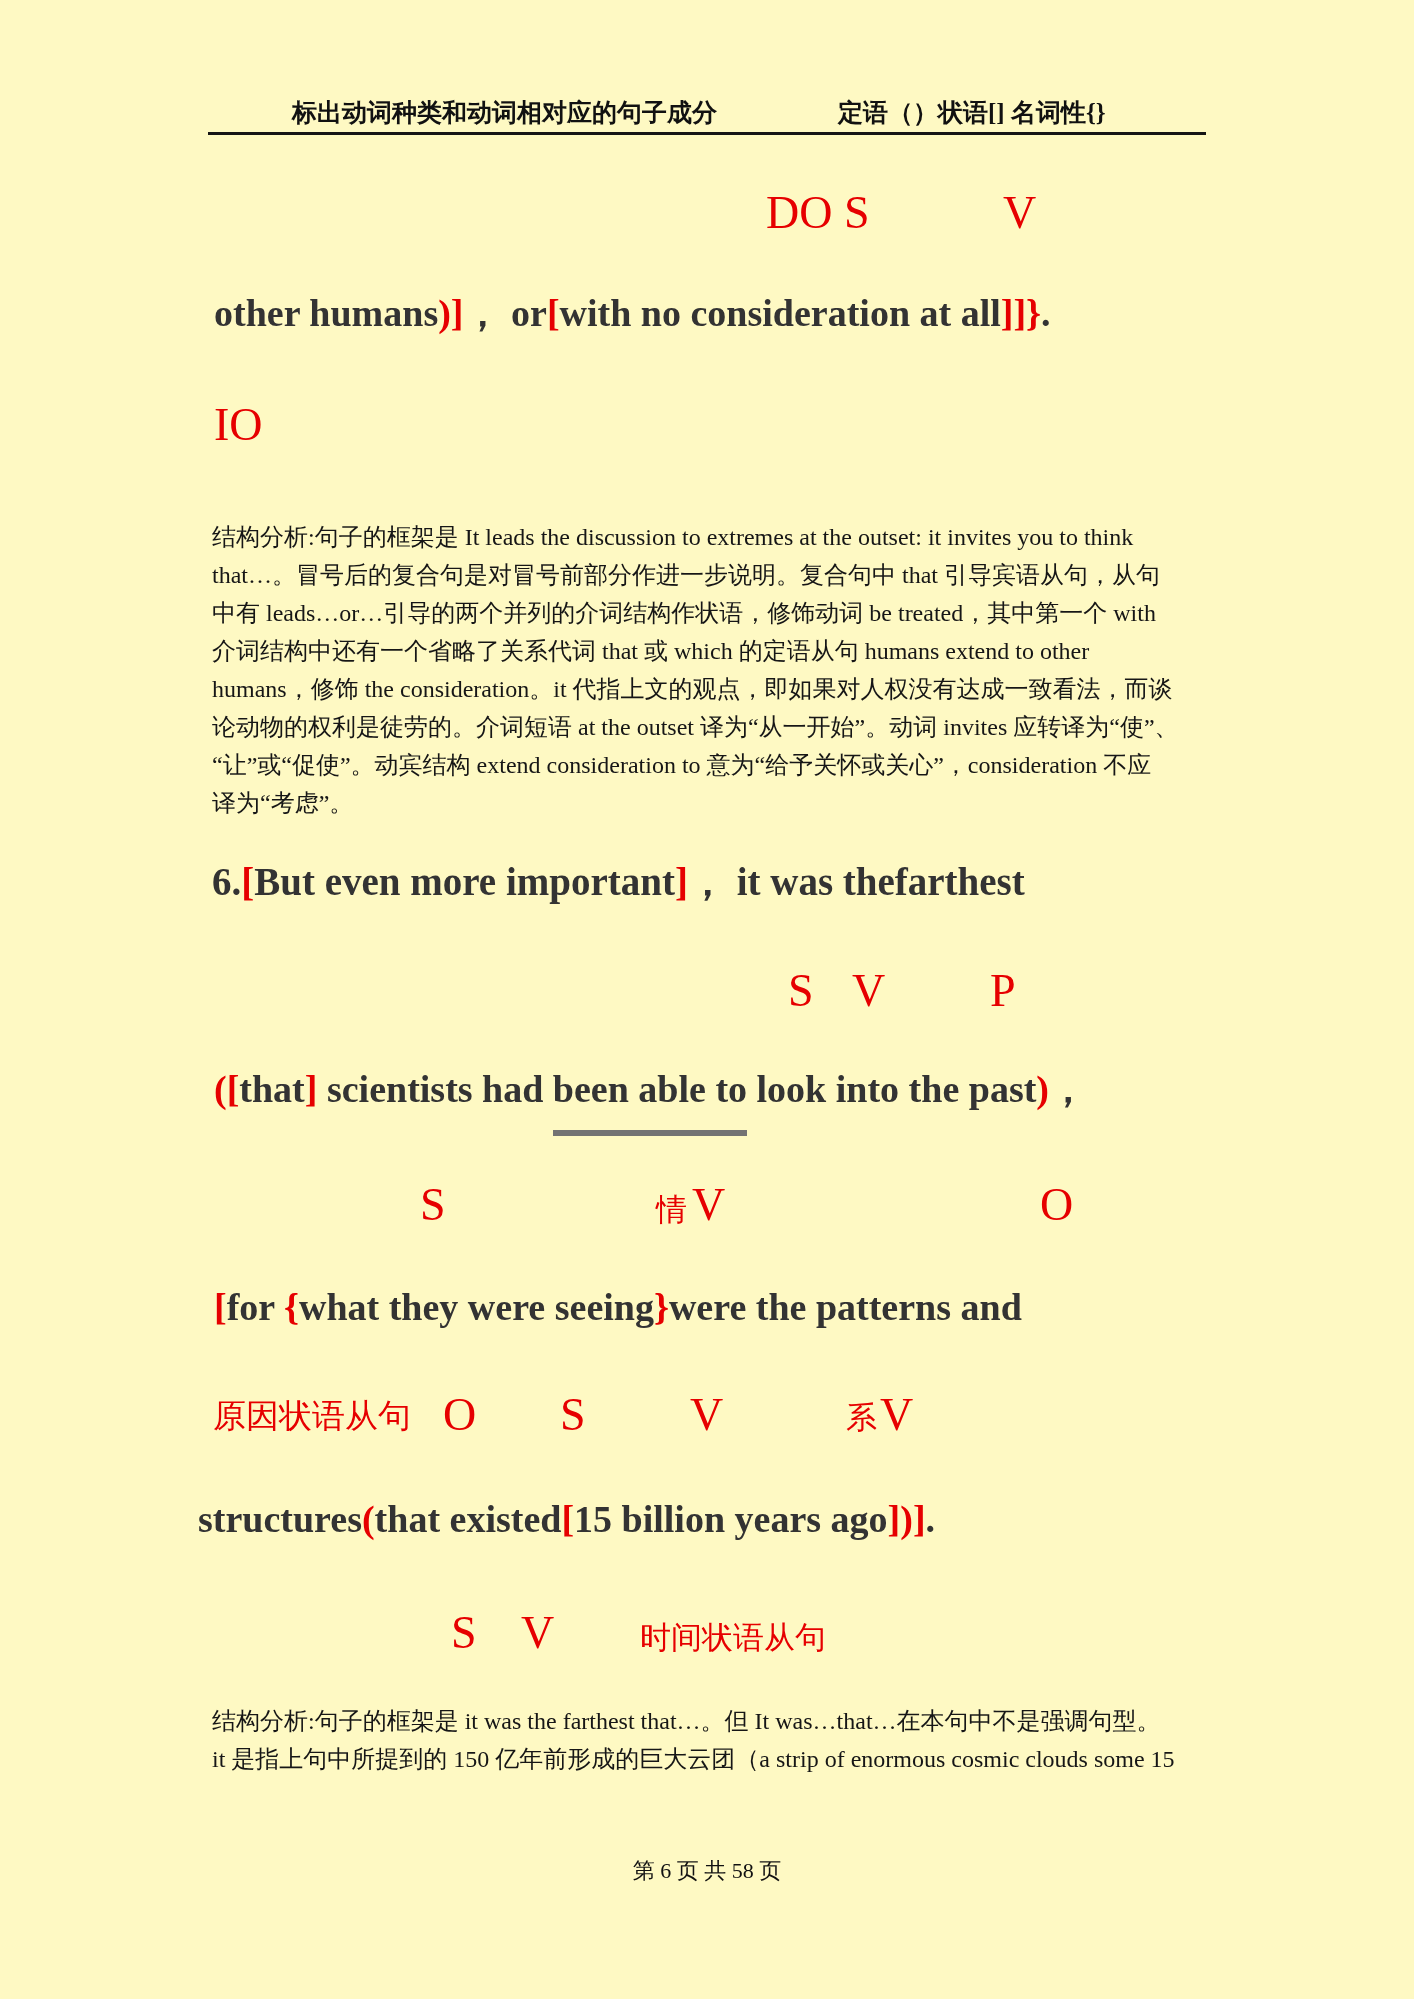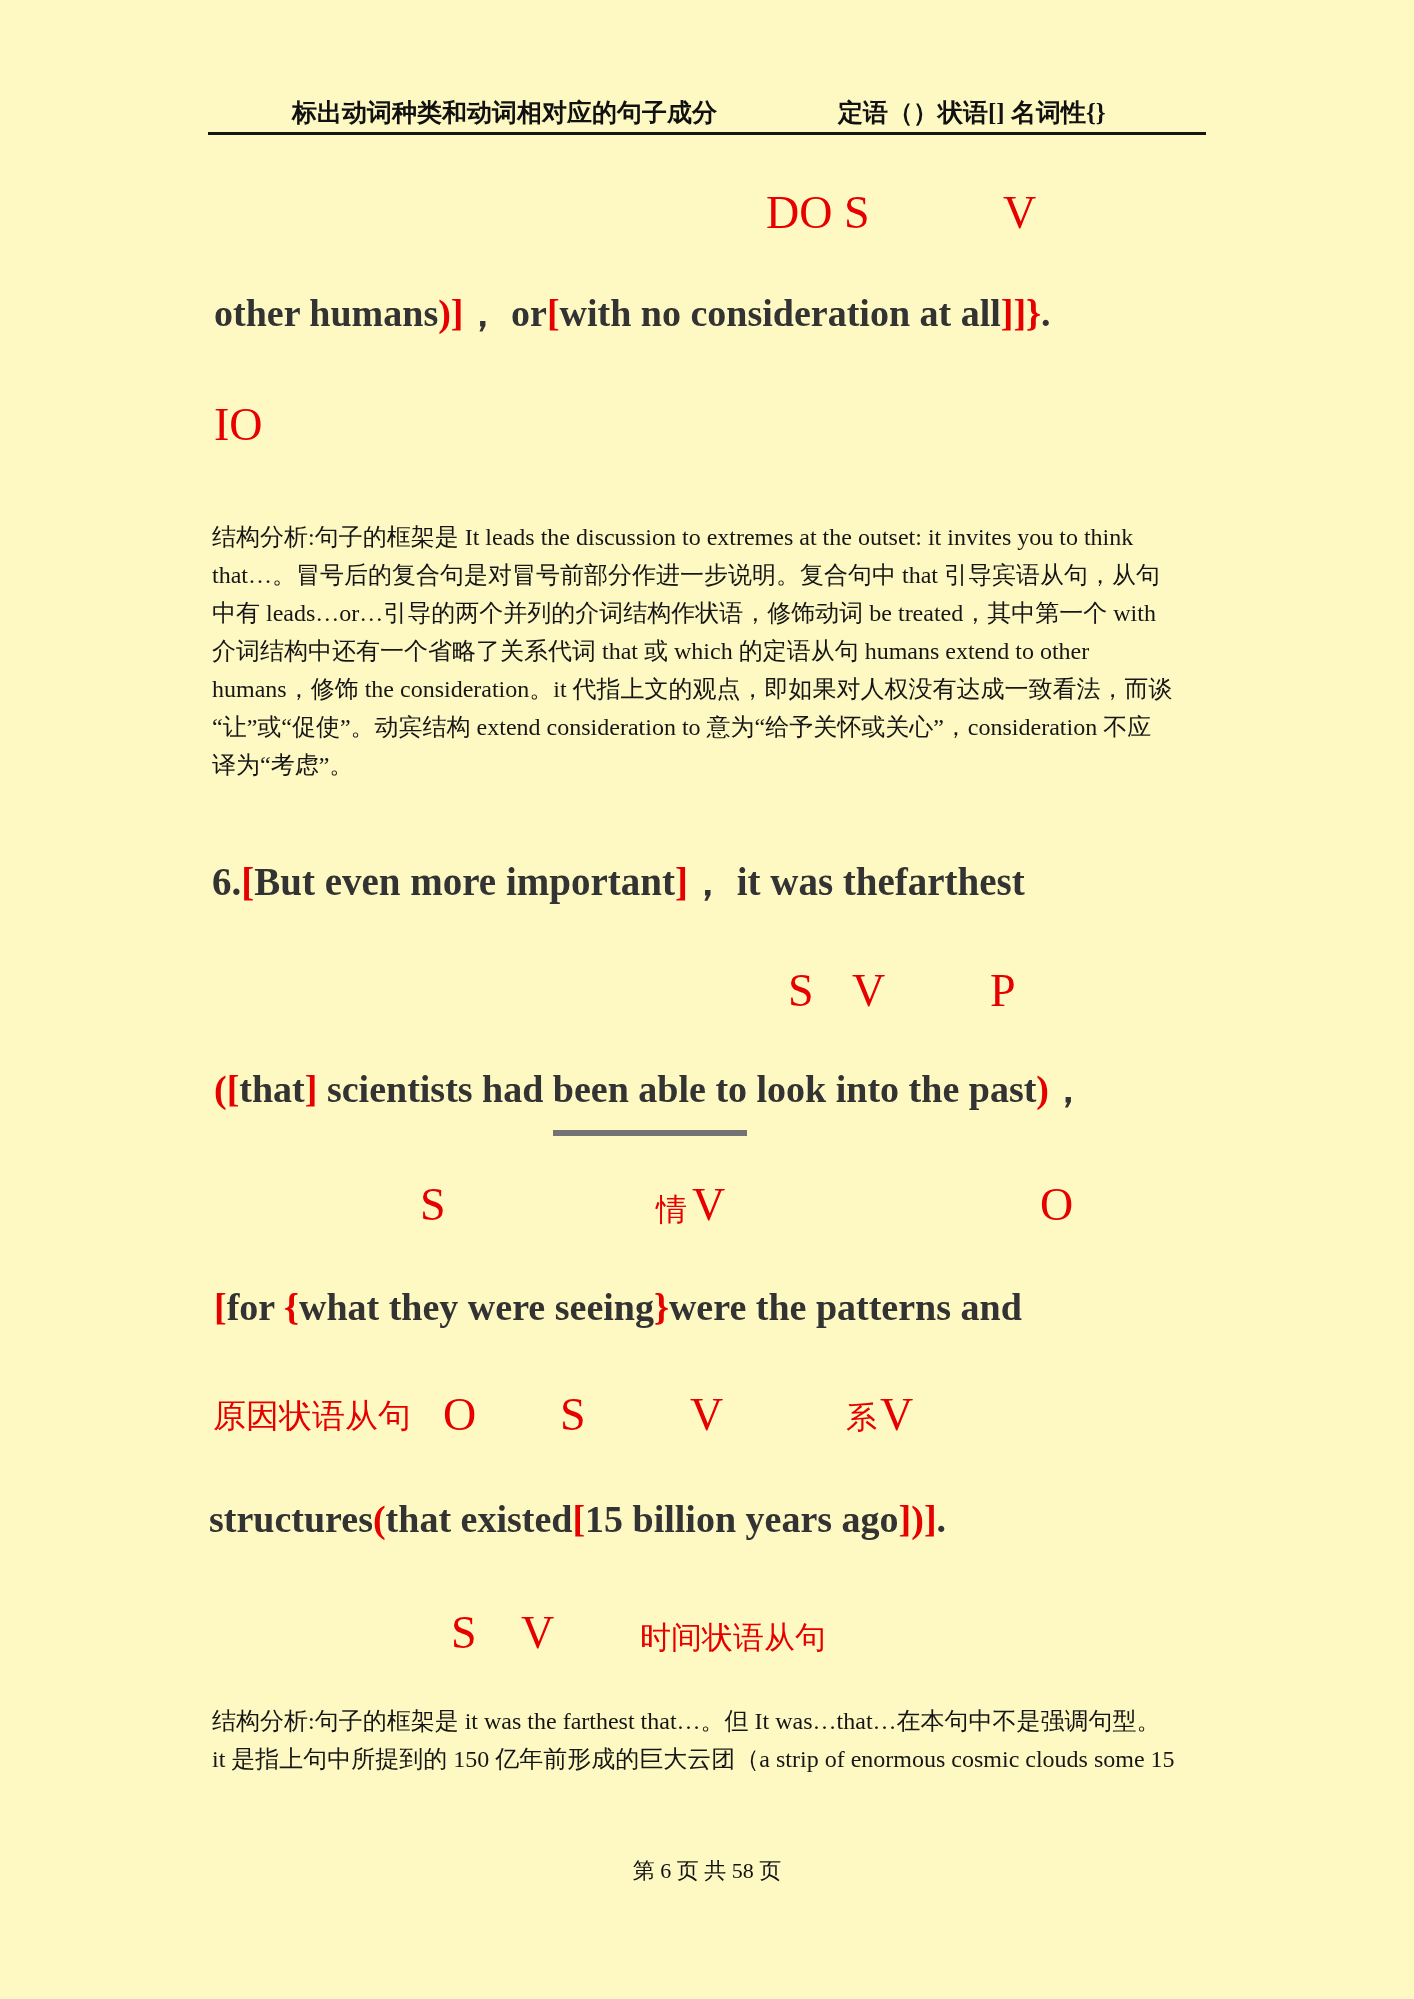--- a/index.html
+++ b/index.html
@@ -39,20 +39,21 @@
   <div class="abs bold-line" style="left:214px;top:292px;"><span>other humans</span><span class="red">)]</span><span>，</span><span> or</span><span class="red">[</span><span>with no consideration at all</span><span class="red">]]}</span><span>.</span></div>
 
   <span class="abs anno" style="left:214px;top:402px;">IO</span>
 
   <div class="abs para" style="left:212px;top:518px;width:992px;">
       <div class="line">结构分析:句子的框架是 It leads the discussion to extremes at the outset: it invites you to think</div>
       <div class="line">that…。冒号后的复合句是对冒号前部分作进一步说明。复合句中 that 引导宾语从句，从句</div>
       <div class="line">中有 leads…or…引导的两个并列的介词结构作状语，修饰动词 be treated，其中第一个 with</div>
       <div class="line">介词结构中还有一个省略了关系代词 that 或 which 的定语从句 humans extend to other</div>
       <div class="line">humans，修饰 the consideration。it 代指上文的观点，即如果对人权没有达成一致看法，而谈</div>
+      <div class="line">论动物的权利是徒劳的。介词短语 at the outset 译为“从一开始”。动词 invites 应转译为“使”、</div>
       <div class="line">“让”或“促使”。动宾结构 extend consideration to 意为“给予关怀或关心”，consideration 不应</div>
       <div class="line">译为“考虑”。</div>
     </div>
 
   <div class="abs bold-line" style="left:212px;top:860px;font-size:39px;"><span>6.</span><span class="red">[</span><span>But even more important</span><span class="red">]</span><span>，</span><span> it was thefarthest</span></div>
 
   <span class="abs anno" style="left:788px;top:968px;">S</span>
   <span class="abs anno" style="left:852px;top:968px;">V</span>
   <span class="abs anno" style="left:990px;top:968px;">P</span>
 
@@ -65,21 +66,21 @@
 
   <div class="abs bold-line" style="left:214px;top:1286px;"><span class="red">[</span><span>for </span><span class="red">{</span><span>what they were seeing</span><span class="red">}</span><span>were the patterns and</span></div>
 
   <span class="abs anno-cjk" style="left:213px;top:1400px;font-size:33px;">原因状语从句</span>
   <span class="abs anno" style="left:443px;top:1392px;">O</span>
   <span class="abs anno" style="left:560px;top:1392px;">S</span>
   <span class="abs anno" style="left:690px;top:1392px;">V</span>
   <span class="abs anno-cjk" style="left:846px;top:1402px;font-size:31px;">系</span>
   <span class="abs anno" style="left:880px;top:1392px;">V</span>
 
-  <div class="abs bold-line" style="left:209px;top:1498px;text-align:right;"><span>structures</span><span class="red">(</span><span>that existed</span><span class="red">[</span><span>15 billion years ago</span><span class="red">])]</span><span>.</span></div>
+  <div class="abs bold-line" style="left:198px;top:1498px;text-align:right;"><span>structures</span><span class="red">(</span><span>that existed</span><span class="red">[</span><span>15 billion years ago</span><span class="red">])]</span><span>.</span></div>
 
   <span class="abs anno" style="left:451px;top:1610px;">S</span>
   <span class="abs anno" style="left:521px;top:1610px;">V</span>
   <span class="abs anno-cjk" style="left:640px;top:1622px;font-size:31px;">时间状语从句</span>
 
   <div class="abs para" style="left:212px;top:1702px;width:992px;">
       <div class="line">结构分析:句子的框架是 it was the farthest that…。但 It was…that…在本句中不是强调句型。</div>
       <div class="line">it 是指上句中所提到的 150 亿年前形成的巨大云团（a strip of enormous cosmic clouds some 15</div>
     </div>
 

